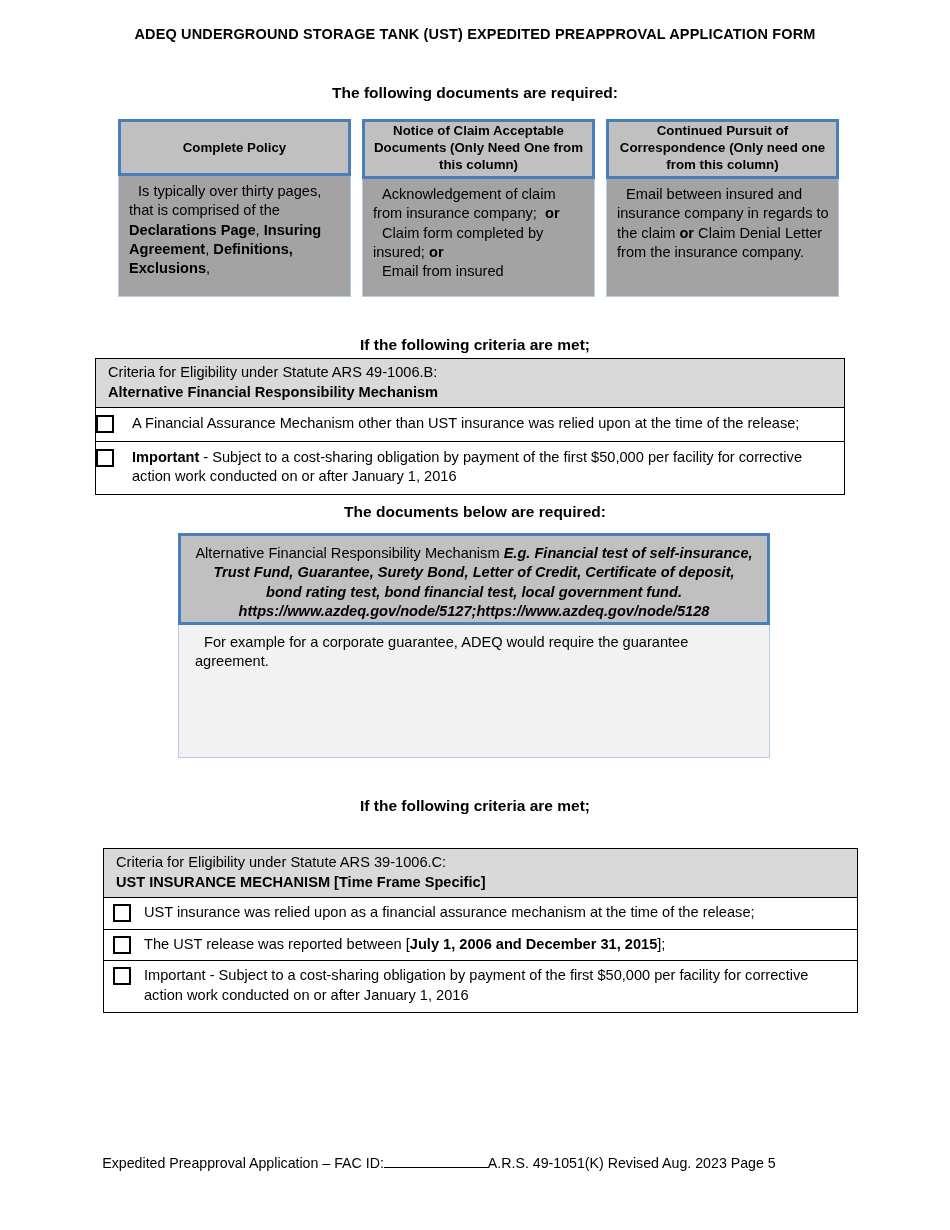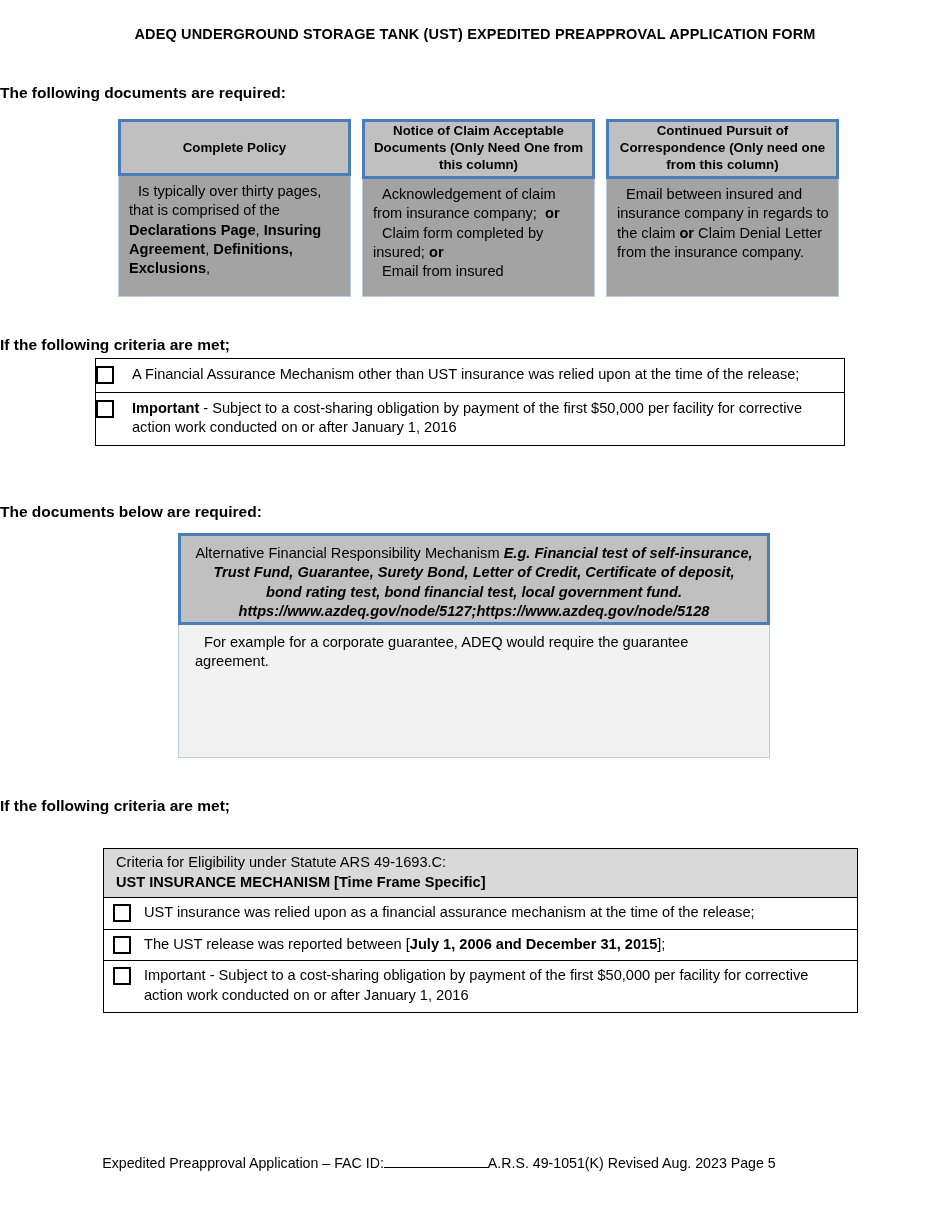--- a/index.html
+++ b/index.html
@@ -25,20 +25,21 @@
     font-size: 14.5px;
     font-weight: bold;
     letter-spacing: 0.15px;
   }
 
   
   .section-heading {
     position: absolute;
     width: 950px;
     left: 0;
+    text-align: center;
     font-size: 15.5px;
     font-weight: bold;
   }
   #heading-docs-required { top: 84px; }
   #heading-criteria-1     { top: 336px; }
   #heading-docs-below     { top: 503px; }
   #heading-criteria-2     { top: 797px; }
 
   
   .doc-columns {
@@ -216,20 +217,24 @@
       <div class="indent-first">Email between insured and insurance company in regards to the claim <b>or</b> Claim Denial Letter&nbsp; from the insurance company.</div>
     </div>
   </div>
 
 </div>
 
 <div class="section-heading" id="heading-criteria-1">If the following criteria are met;</div>
 
 <div class="criteria-table" id="criteria-table-1">
 
+  <div class="crit-head">
+    <div>Criteria for Eligibility under Statute ARS 49-1006.B:</div>
+    <div class="line2">Alternative Financial Responsibility Mechanism</div>
+  </div>
 
   <div class="crit-row">
     <div class="cb-cell">
       <div class="checkbox"></div>
     </div>
     <div class="text-cell">A Financial Assurance Mechanism other than UST insurance was relied upon at the time of the release;</div>
   </div>
 
   <div class="crit-row">
     <div class="cb-cell">
@@ -247,21 +252,21 @@
   <div id="mechanism-body">
     <div class="indent-first">For example for a corporate guarantee, ADEQ would require the guarantee agreement.</div>
   </div>
 </div>
 
 <div class="section-heading" id="heading-criteria-2">If the following criteria are met;</div>
 
 <div class="criteria-table" id="criteria-table-2">
 
   <div class="crit-head">
-    <div>Criteria for Eligibility under Statute ARS 49-1693.C:</div>
+    <div>Criteria for Eligibility under Statute ARS 39-1006.C:</div>
     <div class="line2">UST INSURANCE MECHANISM [Time Frame Specific]</div>
   </div>
 
   <div class="crit-row">
     <div class="cb-cell">
       <div class="checkbox"></div>
     </div>
     <div class="text-cell">UST insurance was relied upon as a financial assurance mechanism at the time of the release;</div>
   </div>
 

